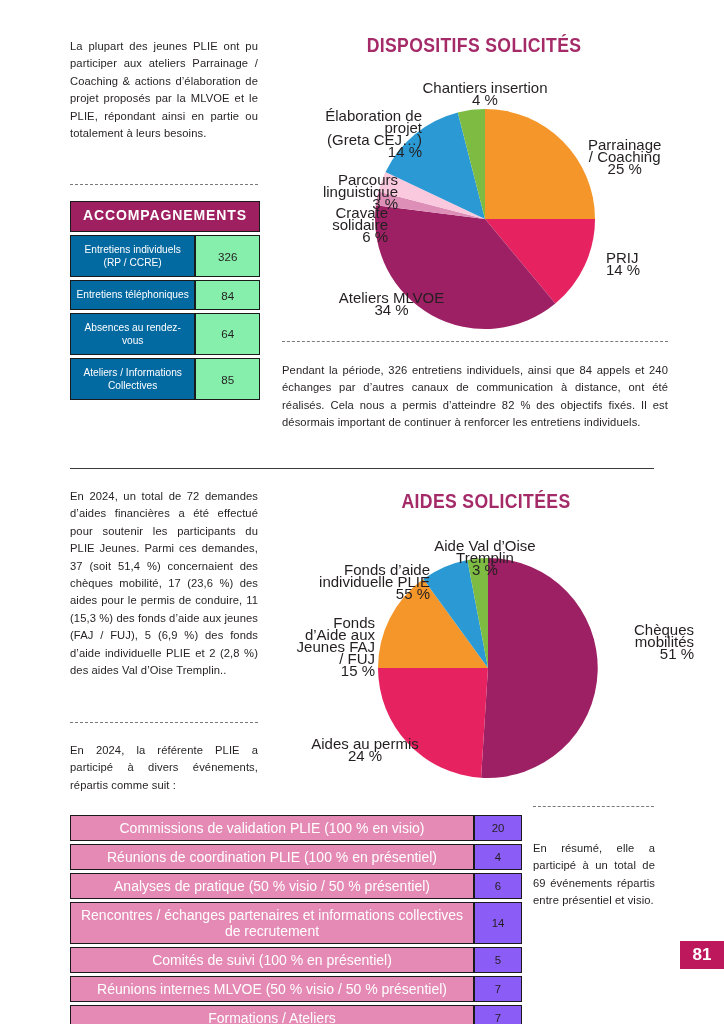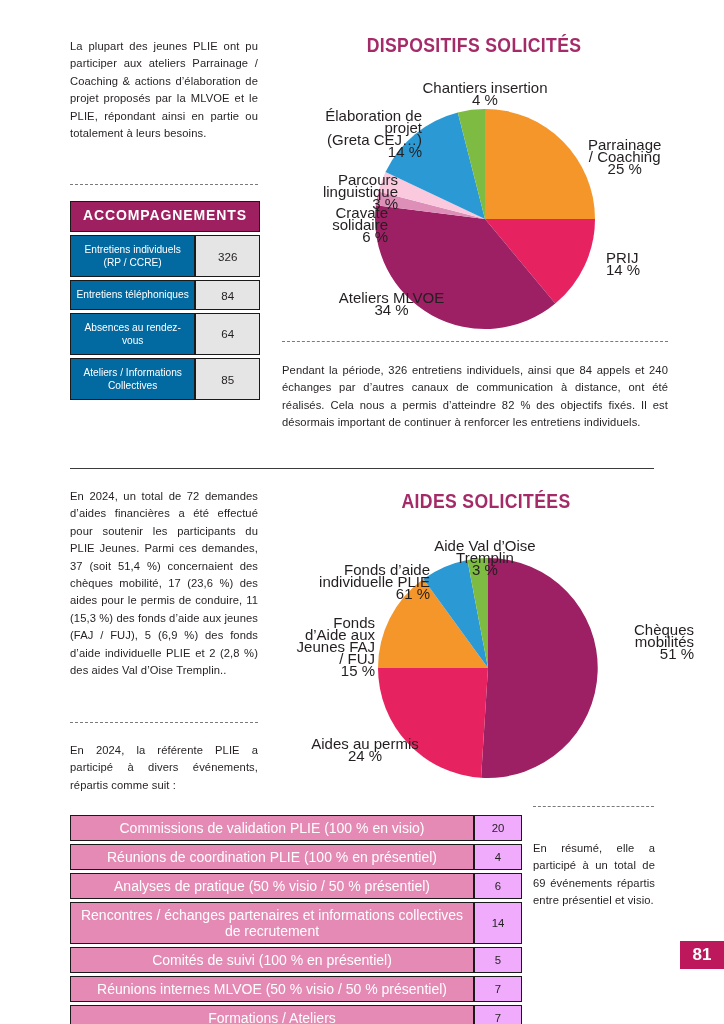--- a/index.html
+++ b/index.html
@@ -59,39 +59,39 @@
     background: #0369a1;
     border: 1.4px solid #1a1a1a;
     color: #ffffff;
     font-size: 10.2px;
     line-height: 13.2px;
     text-align: center;
     padding: 7px 4px;
     width: 124px;
   }
   .acc-value {
-    background: #e5e5e5;
+    background: #86efac;
     border: 1.4px solid #1a1a1a;
     color: #231f20;
     font-size: 11.6px;
     text-align: center;
     padding: 7px 4px;
     width: 64px;
   }
 
   .ev-label {
     background: #e48ab4;
     border: 1.4px solid #1a1a1a;
     color: #ffffff;
     font-size: 14px;
     text-align: center;
     padding: 4px 6px;
   }
   .ev-value {
-    background: #f0abfc;
+    background: #8b5cf6;
     border: 1.4px solid #1a1a1a;
     color: #231f20;
     font-size: 11.4px;
     text-align: center;
     padding: 4px 6px;
     width: 48px;
   }
 
   
   .chart-title {
@@ -237,21 +237,21 @@
     <div class="pie-label" style="left:318px; top:102px; text-align:right;margin-left:26px;">Chèques
 mobilités
 51 %</div>
     <div class="pie-label" style="left:10px; top:216px; width:130px; text-align:center;">Aides au permis
 24 %</div>
     <div class="pie-label" style="left:0px; top:95px; width:85px; text-align:right;">Fonds d’Aide aux
 Jeunes FAJ / FUJ
 15 %</div>
     <div class="pie-label" style="left:20px; top:42px; width:120px; text-align:right;">Fonds d’aide
 individuelle PLIE
-61 %</div>
+55 %</div>
     <div class="pie-label" style="left:120px; top:18px; width:150px; text-align:center;">Aide Val d’Oise
 Tremplin
 3 %</div>
   </div>
 
   <div style="position:absolute; left:70px; top:812px; width:452px;">
     <table class="tbl">
       <tbody>
         <tr>
           <td class="ev-label">Commissions de validation PLIE (100 % en visio)</td>

